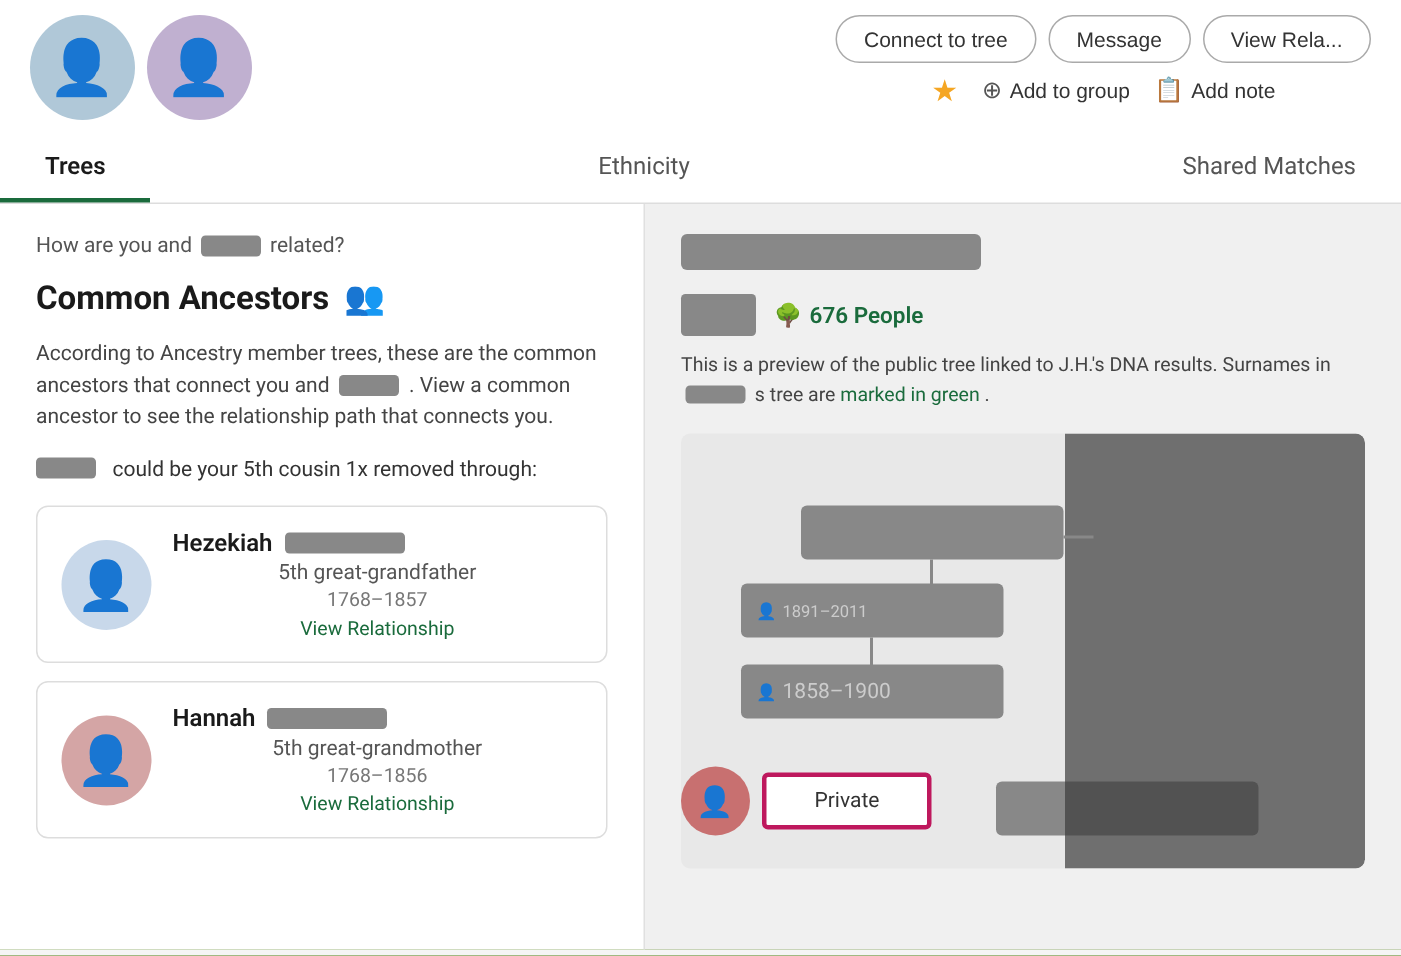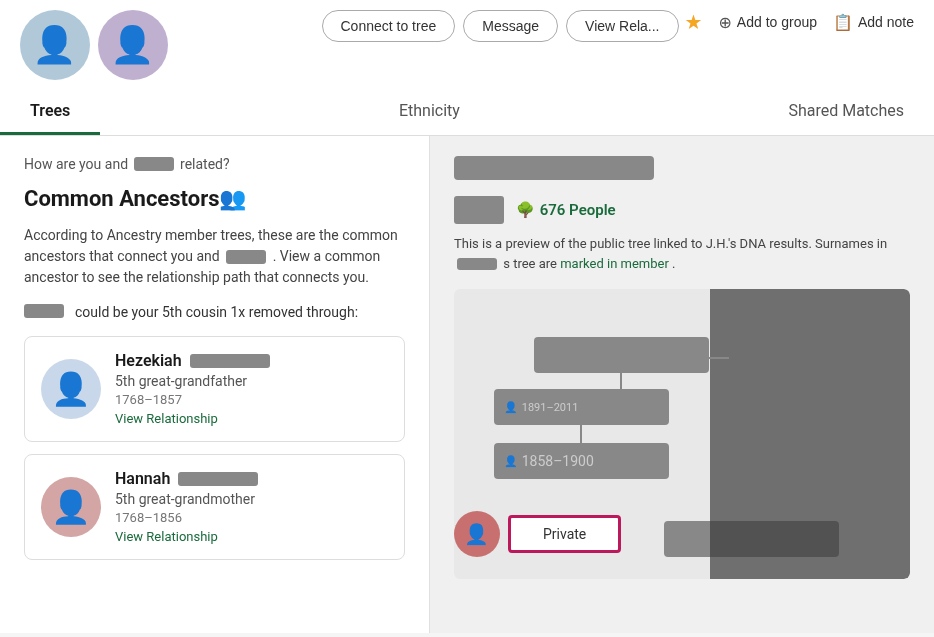--- a/index.html
+++ b/index.html
@@ -100,20 +100,21 @@
 
     .redacted-sm { width: 40px; }
     .redacted-md { width: 80px; }
 
     .section-title {
       font-size: 22px;
       font-weight: 700;
       color: #1a1a1a;
       display: flex;
       align-items: center;
+      gap: 10px;
       margin-bottom: 14px;
     }
 
     .description {
       font-size: 14px;
       color: #444;
       line-height: 1.5;
       margin-bottom: 16px;
     }
 
@@ -155,21 +156,21 @@
 
     .avatar-icon {
       font-size: 32px;
       color: #6a8aa0;
     }
 
     .avatar-icon.female {
       color: #a06060;
     }
 
-    .ancestor-info { flex: 1; }
+    .ancestor-info { flex: 1; text-align: center; }
 
     .ancestor-name {
       font-size: 16px;
       font-weight: 600;
       color: #1a1a1a;
       display: flex;
       align-items: center;
       gap: 8px;
     }
 
@@ -339,21 +340,22 @@
     }
 
     .left-avatars {
       display: flex;
       align-items: flex-end;
       gap: 8px;
     }
 
     .right-actions {
       display: flex;
-      align-items: flex-start;
+      flex-direction: column;
+      align-items: center;
       gap: 6px;
     }
 
     .btn-row {
       display: flex;
       gap: 8px;
     }
 
     .secondary-row {
       display: flex;
@@ -462,21 +464,21 @@
       <div class="people-badge">
         <span>🌳</span>
         <span>676 People</span>
       </div>
     </div>
 
     <p class="tree-description">
       <span>This is a preview of the public tree linked to J.H.'s DNA results. Surnames in</span>
       <span class="redacted-block redacted-sm" style="margin:0 3px; height:12px;"></span>
       <span>s tree are</span>
-      <span class="marked-green">marked in member</span>
+      <span class="marked-green">marked in green</span>
       <span>.</span>
     </p>
 
     <div class="tree-viz" style="position:relative; min-height:290px; background:#e8e8e8; border-radius:6px;">
 
       <div class="tree-node" style="top:48px; left:80px; width:175px;"></div>
 
       <div class="tree-connector" style="top:84px; left:166px; width:2px; height:50px;"></div>
 
       <div class="tree-node" style="top:100px; left:40px; width:175px;">

